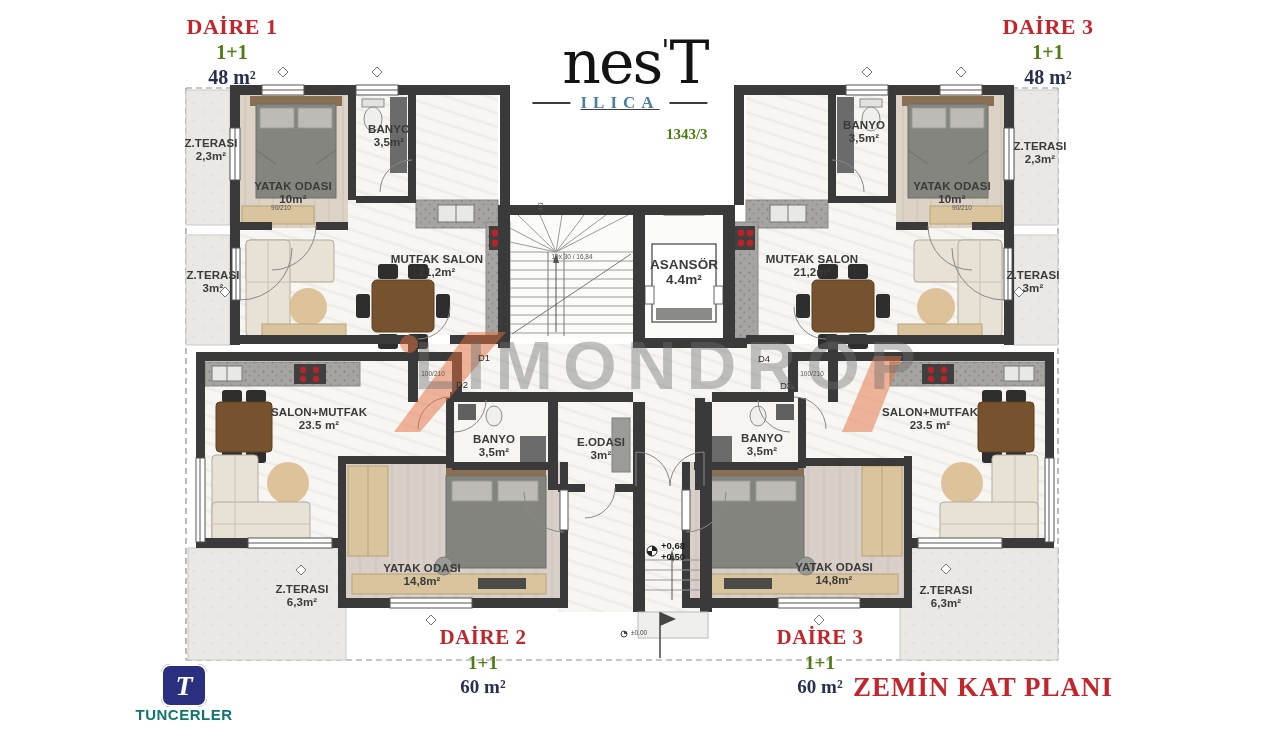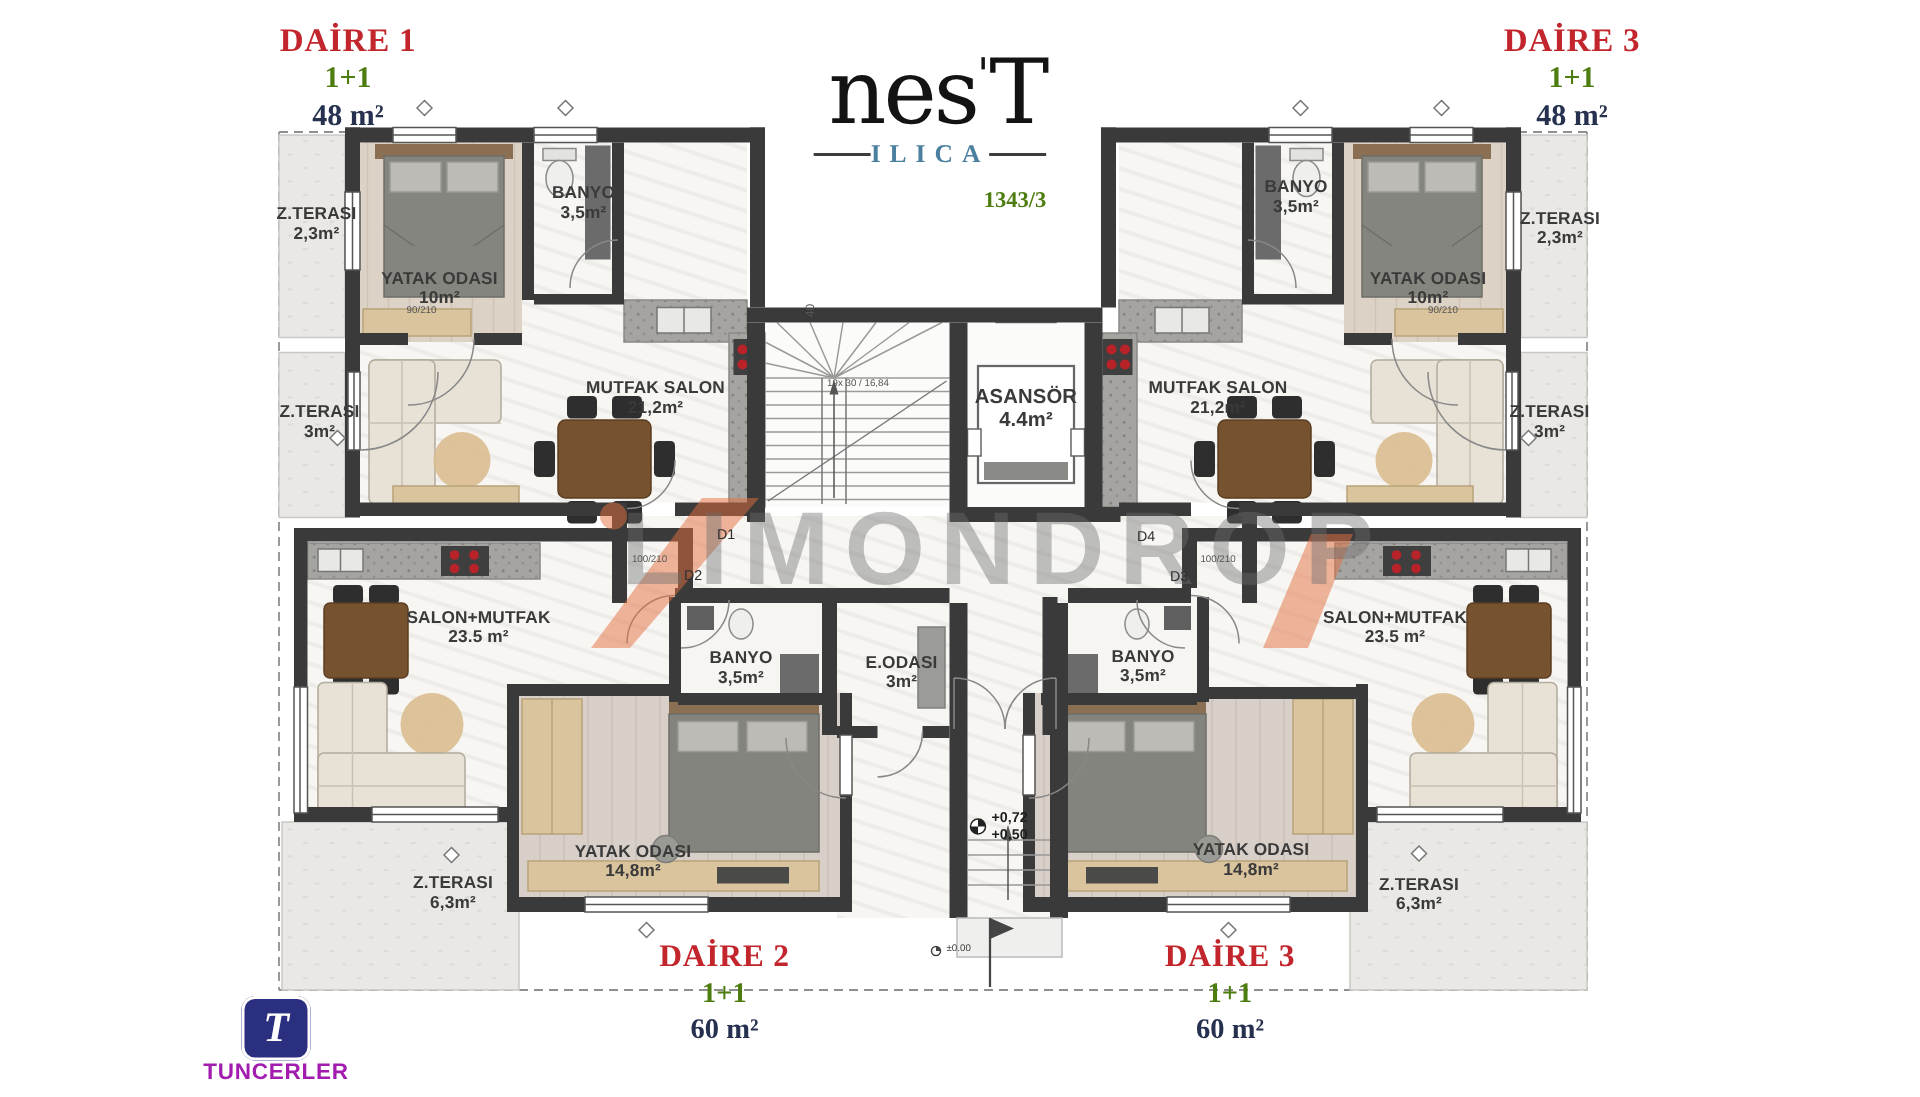--- a/index.html
+++ b/index.html
@@ -21,37 +21,37 @@
   .dim{position:absolute;z-index:3;font-size:6.5px;color:#555;transform:translate(-50%,-50%);white-space:nowrap;}
   .dim.rot{transform:translate(-50%,-50%) rotate(-90deg);font-size:8px;}
   .lvl{position:absolute;z-index:3;font-size:9.5px;font-weight:bold;color:#1e1e1e;line-height:1.2;}
   .lvl span{display:block;}
   .tiny{position:absolute;z-index:3;font-size:6.5px;color:#444;}
   
   .logo{position:absolute;left:620px;top:22px;z-index:3;transform:translateX(-50%);text-align:right;}
   .logo .brand{font-family:"DejaVu Serif",serif;font-size:60px;line-height:58px;
                letter-spacing:-2px;color:#131313;font-weight:500;}
   .logo .brand .mark{font-size:30px;vertical-align:22px;letter-spacing:0;}
-  .logo .loc{display:flex;align-items:center;justify-content:center;margin-top:2px;}
+  .logo .loc{display:flex;align-items:center;justify-content:center;gap:10px;margin-top:2px;text-decoration:underline;}
   .logo .loc .line{width:38px;height:2px;background:#3d3d3d;display:inline-block;}
   .logo .loc .word{font-family:"Liberation Serif",serif;font-weight:bold;font-size:17px;
                    letter-spacing:6px;color:#4a809e;}
   .logo .num{font-family:"Liberation Serif",serif;font-weight:bold;font-size:15px;color:#4d7c0f;margin-top:13px;}
   
   .wm{position:absolute;left:330px;top:326px;width:680px;z-index:2;text-align:center;pointer-events:none;}
   .wm .w1{font-size:69px;font-weight:bold;letter-spacing:10px;color:rgba(110,110,110,.42);line-height:80px;}
   .wm .w2{font-size:22px;letter-spacing:15px;color:rgba(130,130,130,.30);margin-top:4px;}
   
   .plan-title{position:absolute;z-index:3;left:983px;top:672px;transform:translateX(-50%);
        font-family:"Liberation Serif",serif;font-weight:bold;font-size:27px;color:#c2262c;letter-spacing:1px;white-space:nowrap;}
   .builder-box{position:absolute;z-index:3;left:161px;top:664px;width:46px;height:43px;background:#2b2f80;
        border-radius:9px;display:flex;align-items:center;justify-content:center;box-shadow:0 0 0 2px #fff inset;}
   .builder-box .bt{font-family:"Liberation Serif",serif;font-style:italic;font-weight:bold;font-size:28px;color:#fff;}
   .builder-name{position:absolute;z-index:3;left:184px;top:706px;transform:translateX(-50%);
-       font-size:15px;font-weight:bold;color:#a21caf;letter-spacing:.5px;}
+       font-size:15px;font-weight:bold;color:#0f766e;letter-spacing:.5px;}
 </style>
 </head>
 <body>
 
 <div class="stage">
 
 <svg width="1280" height="731" viewBox="0 0 1280 731">
   <defs>
     <pattern id="pMarble" width="26" height="26" patternUnits="userSpaceOnUse" patternTransform="rotate(18)">
       <rect width="26" height="26" fill="#f7f6f3"></rect>
@@ -548,23 +548,24 @@
 <div class="dl" style="left:462px;top:384px">D2</div>
 <div class="dl" style="left:764px;top:358px">D4</div>
 <div class="dl" style="left:786px;top:385px">D3</div>
 <div class="dim" style="left:433px;top:373px">100/210</div>
 <div class="dim" style="left:812px;top:373px">100/210</div>
 <div class="dim" style="left:281px;top:207px">90/210</div>
 <div class="dim" style="left:962px;top:207px">90/210</div>
 <div class="dim rot" style="left:540px;top:207px">40</div>
 <div class="dim" style="left:572px;top:256px">19x 30 / 16,84</div>
 <div class="lvl" style="left:661px;top:540px">
-  <span>+0,72</span>
+  <span>+0,68</span>
   <span>+0,50</span>
 </div>
 <div class="tiny" style="left:631px;top:629px">±0.00</div>
 
+<div class="plan-title">ZEMİN KAT PLANI</div>
 <div class="builder-box">
   <span class="bt">T</span>
 </div>
 <div class="builder-name">TUNCERLER</div>
 
 </div>
 
 </body></html>

